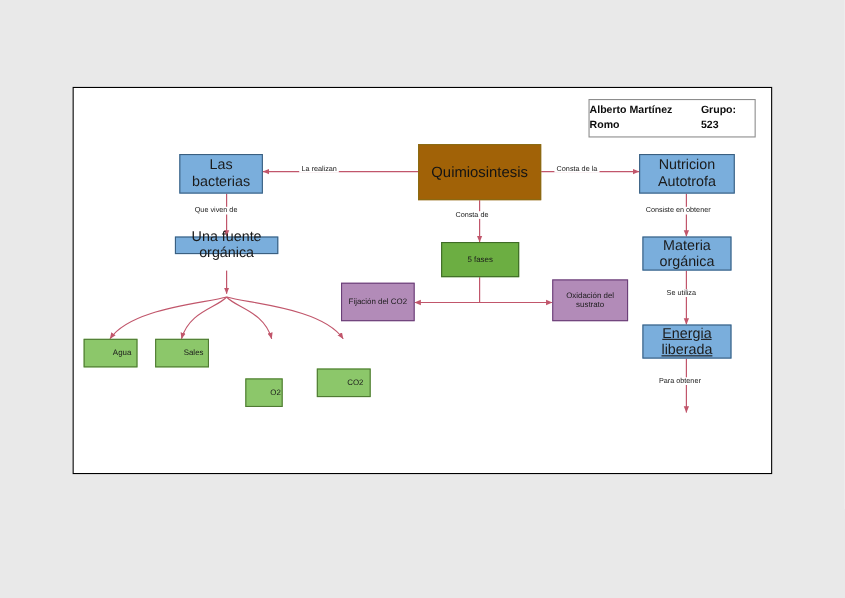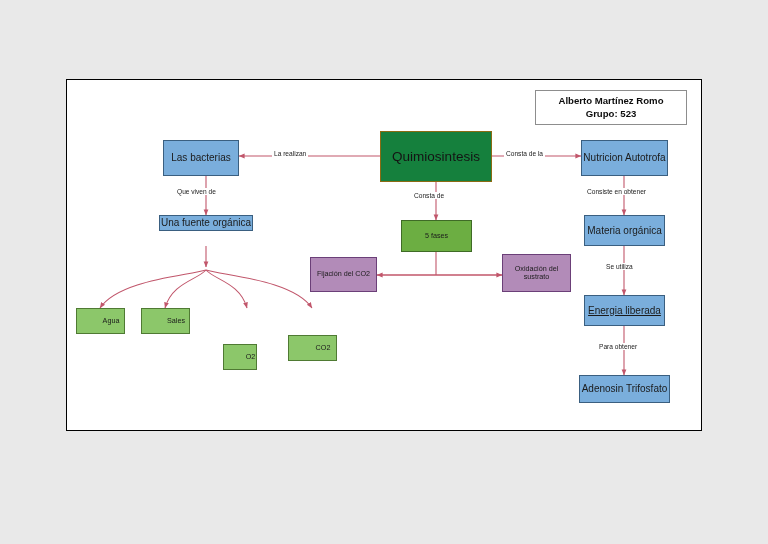--- a/index.html
+++ b/index.html
@@ -36,25 +36,25 @@
     display:flex;
     align-items:center;
     justify-content:center;
     text-align:center;
     line-height:1.15;
     color:#1b1b1b;
   }
   .n-blue{
     background:#7aaedc;
     border:1.2px solid #3a5f80;
-    font-size:10px;
+    font-size:13px;
     justify-content:center;
   }
   .n-orange{
-    background:#15803d;
+    background:#a16207;
     border:1.4px solid #8a6b13;
     font-size:13.5px;
     color:#141414;
   }
   .n-green{
     background:#8cc76a;
     border:1.2px solid #4f7a33;
     font-size:7.2px;
     padding-left:21px;
   }
@@ -78,21 +78,21 @@
     text-align:center;
   }
   #namebox{
     position:absolute;
     left:468px; top:10px;
     width:152px; height:35px;
     border:1px solid #8d8d8d;
     background:#ffffff;
     box-sizing:border-box;
     display:flex;
-    flex-direction:column;
+    flex-direction:row;
     align-items:center;
     justify-content:center;
     font-weight:bold;
     font-size:9.6px;
     line-height:1.35;
     color:#0d0d0d;
   }
 </style>
 </head>
 <body>
@@ -177,23 +177,20 @@
 
     <div class="node n-blue" style="left:517px;top:135px;width:81px;height:31px;">
       <span>Materia orgánica</span>
     </div>
     <div class="node n-blue" style="left:514px;top:60px;width:87px;height:36px;">
       <span>Nutricion Autotrofa</span>
     </div>
     <div class="node n-blue" style="left:517px;top:215px;width:81px;height:31px;text-decoration:underline;">
       <span>Energia liberada</span>
     </div>
-    <div class="node n-blue" style="left:512px;top:295px;width:91px;height:28px;">
-      <span>Adenosin Trifosfato</span>
-    </div>
 
     <div class="edge-label" style="left:205px;top:70px;">La realizan</div>
     <div class="edge-label" style="left:108px;top:108px;">Que viven de</div>
     <div class="edge-label" style="left:345px;top:112px;">Consta de</div>
     <div class="edge-label" style="left:437px;top:70px;">Consta de la</div>
     <div class="edge-label" style="left:518px;top:108px;">Consiste en obtener</div>
     <div class="edge-label" style="left:537px;top:183px;">Se utiliza</div>
     <div class="edge-label" style="left:530px;top:263px;">Para obtener</div>
 
     <div id="namebox">

